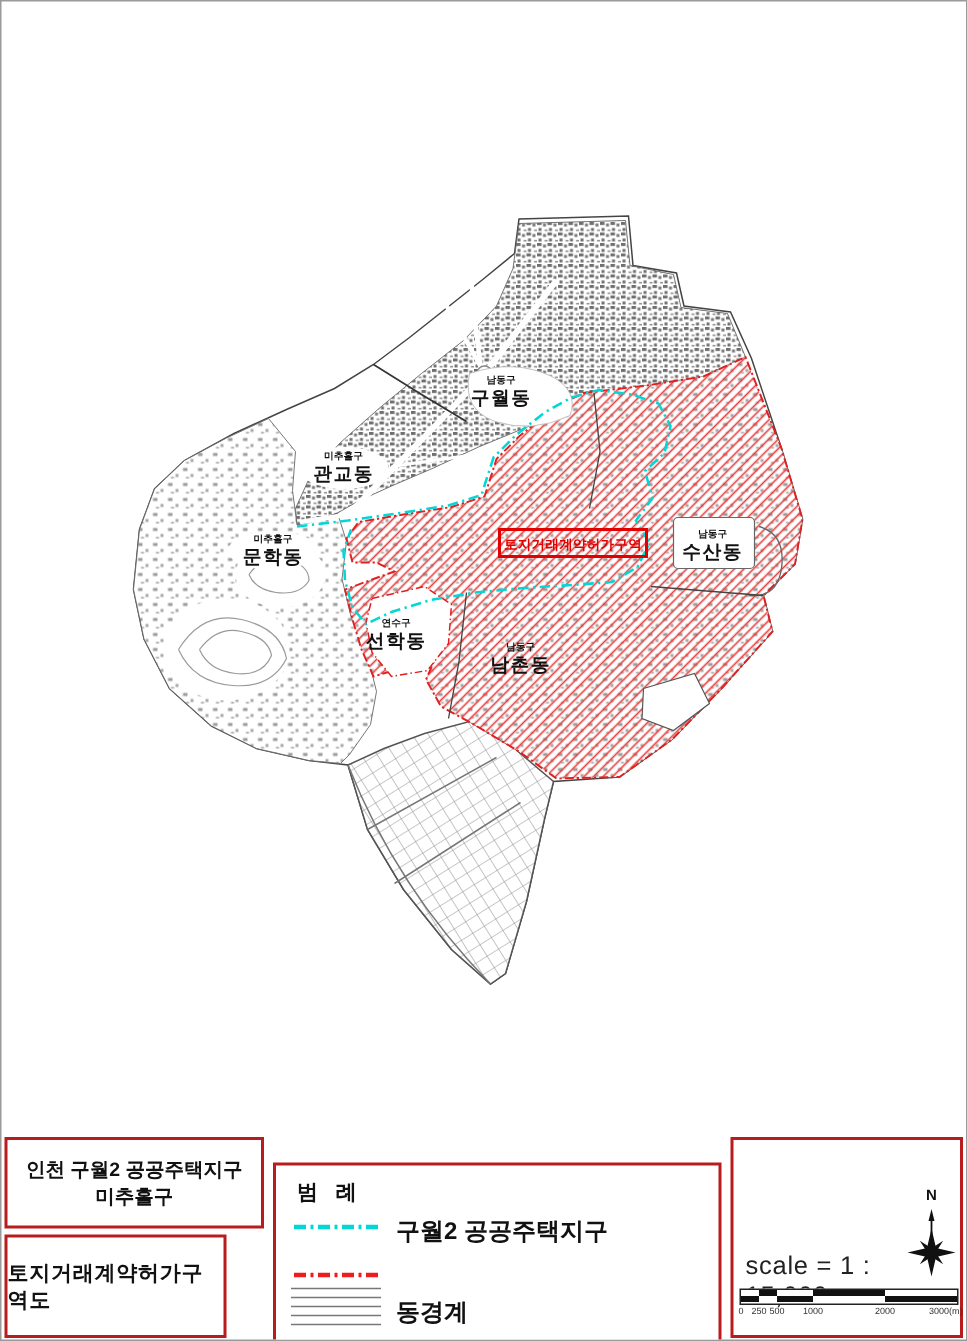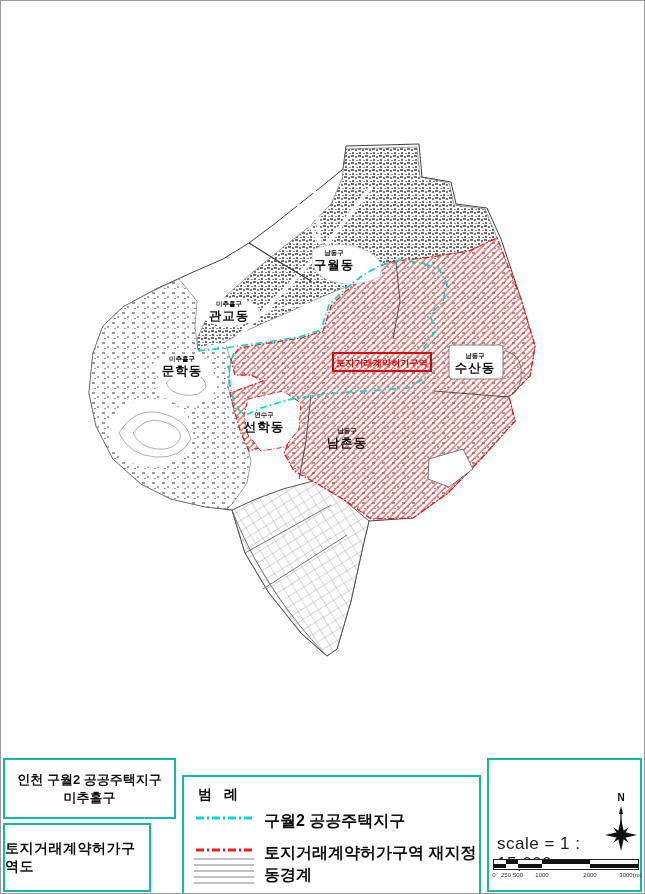--- a/index.html
+++ b/index.html
@@ -1,18 +1,18 @@
 <!DOCTYPE html>
 <html><head>
 <meta charset="utf-8">
 <style>
   html,body{margin:0;padding:0;background:#e8e8e8;font-family:"Liberation Sans", sans-serif;}
   #page{position:relative;width:643px;height:892px;background:#fff;border:1px solid #9a9a9a;overflow:hidden;}
   .map-wrap{position:absolute;left:0;top:0;width:645px;height:756px;}
-  .panel{position:absolute;background:#fff;border:2px solid #14b8a6;box-sizing:border-box;}
+  .panel{position:absolute;background:#fff;border:2px solid #b91c1c;box-sizing:border-box;}
   #box-project{left:2px;top:757px;width:173px;height:61px;display:flex;flex-direction:column;align-items:center;justify-content:center;}
   #box-project .l1,#box-project .l2{font-size:13px;font-weight:bold;color:#111;line-height:1.35;}
   #box-maptitle{left:2px;top:822px;width:148px;height:69px;display:flex;align-items:center;justify-content:center;}
   #box-maptitle .t{font-size:14px;font-weight:bold;color:#111;letter-spacing:.5px;}
   #box-legend{left:181px;top:774px;width:299px;height:134px;}
   .legend-title{position:absolute;left:14px;top:9px;font-size:14px;font-weight:bold;color:#111;letter-spacing:4px;}
   .legend-label{position:absolute;left:80px;font-size:16px;font-weight:bold;color:#111;white-space:nowrap;}
   .legend-swatch{position:absolute;left:12px;}
   #box-scale{left:486px;top:757px;width:155px;height:134px;}
   .scale-text{position:absolute;left:8px;top:74px;font-size:17px;color:#222;letter-spacing:.5px;}
@@ -129,21 +129,20 @@
     <div class="legend-title">범 례</div>
 
     <svg class="legend-swatch" style="top:36px;" width="58" height="10">
       <line x1="0" y1="5" x2="58" y2="5" stroke="#00d8d8" stroke-width="3" stroke-dasharray="8 3 2 3"></line>
     </svg>
     <div class="legend-label" style="top:34px;">구월2 공공주택지구</div>
 
     <svg class="legend-swatch" style="top:68px;" width="58" height="10">
       <line x1="0" y1="5" x2="58" y2="5" stroke="#ee1c1c" stroke-width="3" stroke-dasharray="8 3 2 3"></line>
     </svg>
-    <div class="legend-label" style="top:66px;">토지거래계약허가구역 재지정</div>
 
     <svg class="legend-swatch" style="top:81px;left:10px;" width="60" height="28">
       <g stroke="#777777" stroke-width="0.9">
         <line x1="0" y1="1" x2="60" y2="1"></line>
         <line x1="0" y1="7" x2="60" y2="7"></line>
         <line x1="0" y1="13" x2="60" y2="13"></line>
         <line x1="0" y1="19" x2="60" y2="19"></line>
         <line x1="0" y1="25" x2="60" y2="25"></line>
       </g>
     </svg>

